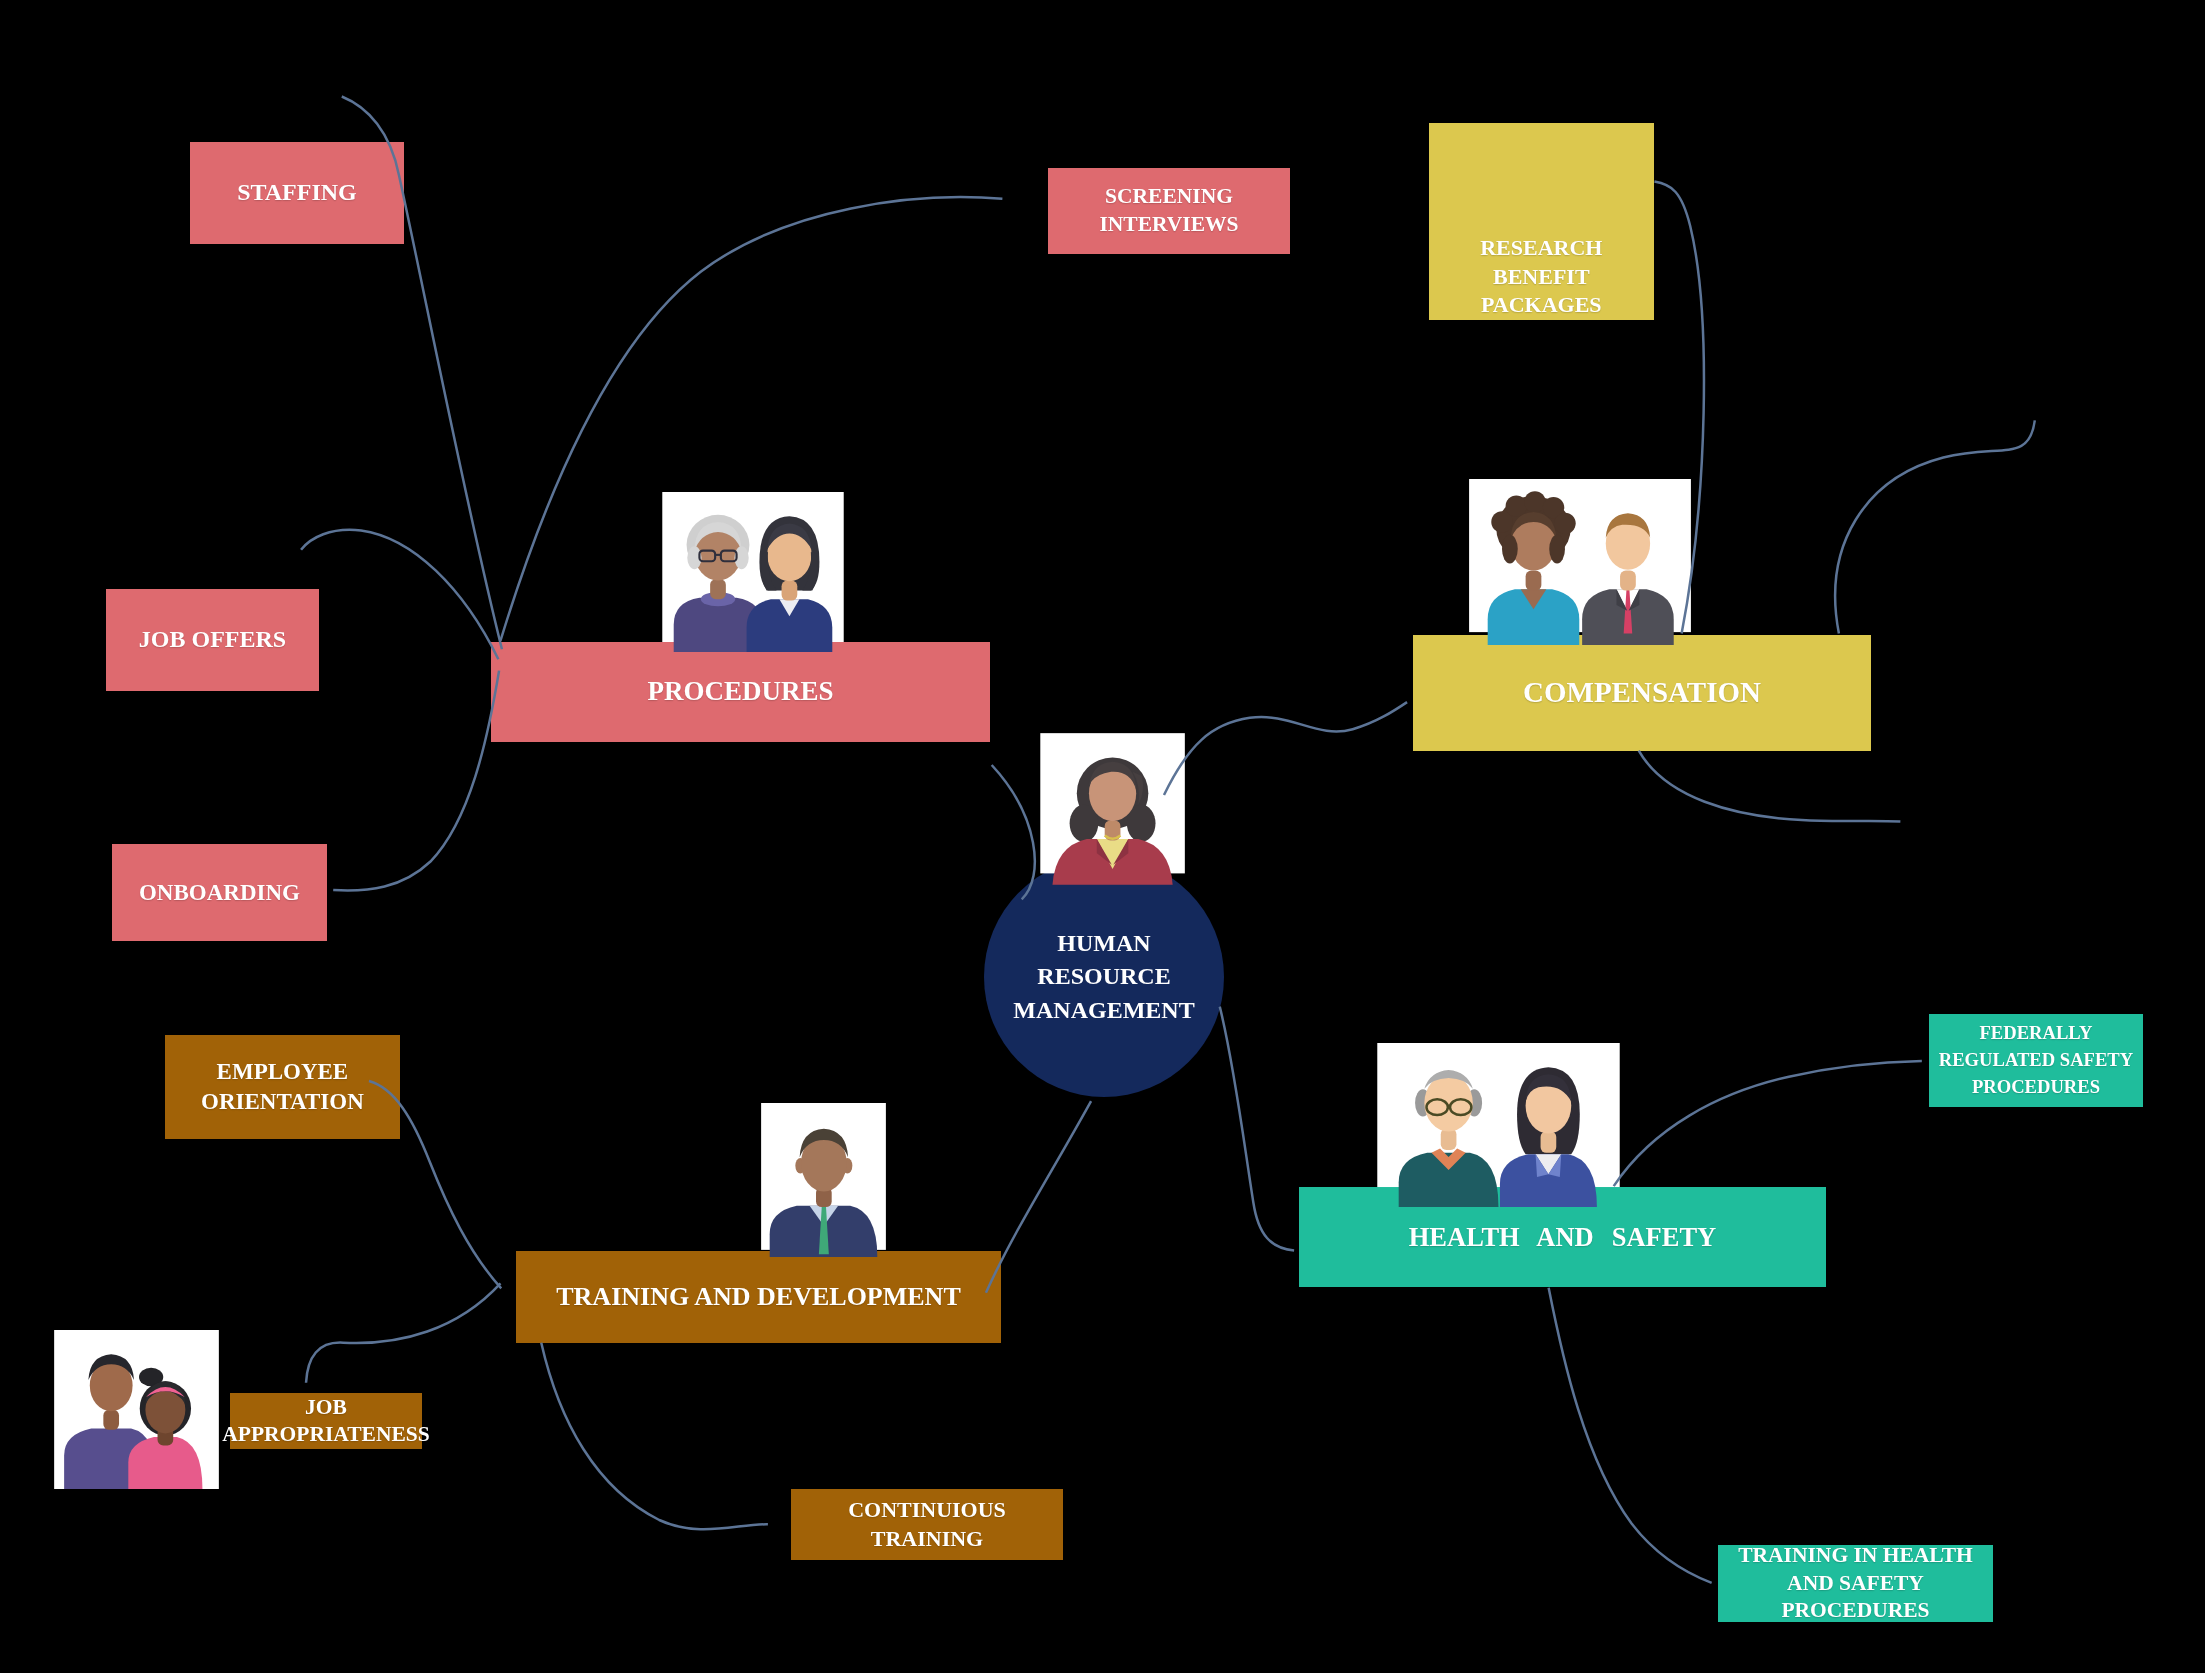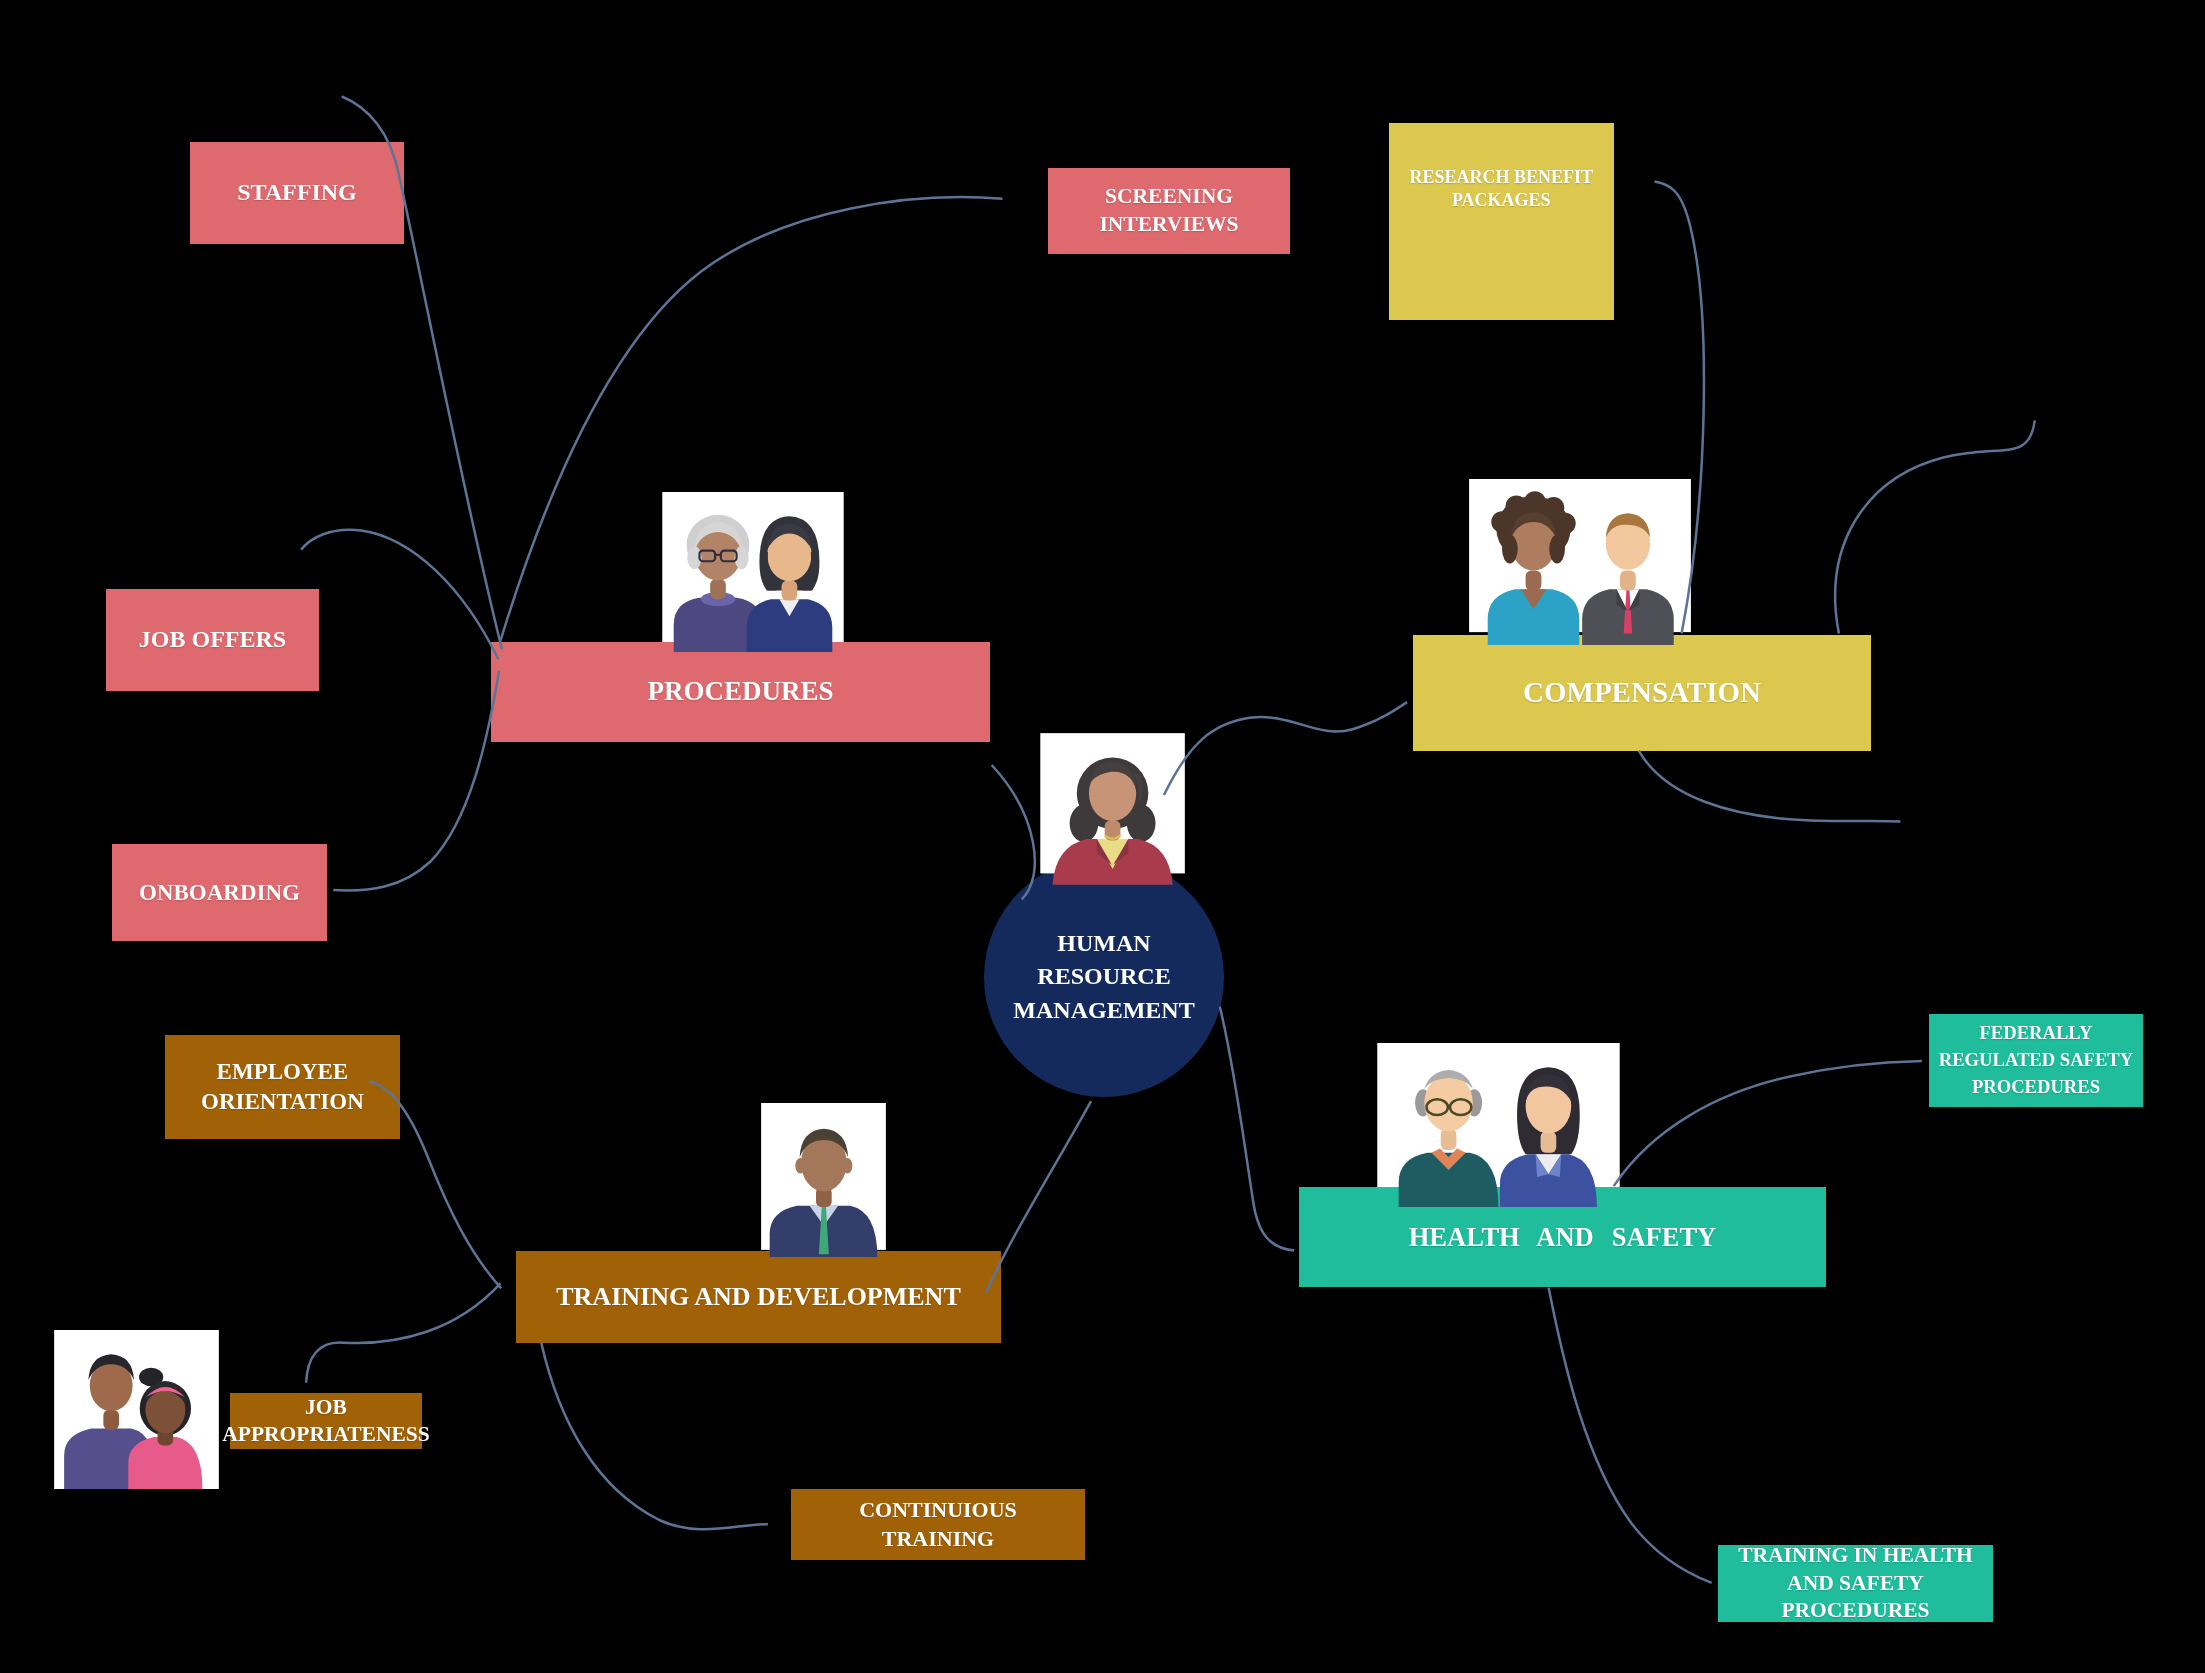--- a/index.html
+++ b/index.html
@@ -38,21 +38,21 @@
   </div>
 
   <div class="node red" style="left:491px;top:642px;width:499px;height:100px;font-size:27px;">
     <span>PROCEDURES</span>
   </div>
 
   <div class="node red" style="left:112px;top:844px;width:215px;height:97px;font-size:23px;">
     <span>ONBOARDING</span>
   </div>
 
-  <div class="node yellow" style="left:1389px;top:123px;width:216px;height:154px;font-size:18px;padding:0 4.3px;align-items:flex-start;padding-top:43px;">
+  <div class="node yellow" style="left:1429px;top:123px;width:216px;height:154px;font-size:22px;padding:0 4.3px;align-items:flex-end;padding-top:43px;">
     <span>RESEARCH BENEFIT PACKAGES</span>
   </div>
 
 
   <div class="node yellow" style="left:1413px;top:635px;width:458px;height:116px;font-size:29px;">
     <span>COMPENSATION</span>
   </div>
 
 
   <div class="node blue" style="left:147px;top:1035px;width:212px;height:104px;font-size:23px;padding:0 11.4px;">
@@ -60,21 +60,21 @@
   </div>
 
   <div class="node blue" style="left:498px;top:1251px;width:485px;height:92px;font-size:26px;">
     <span>TRAINING AND DEVELOPMENT</span>
   </div>
 
   <div class="node blue" style="left:212px;top:1393px;width:192px;height:56px;font-size:21.5px;line-height:1.25;">
     <span>JOB APPROPRIATENESS</span>
   </div>
 
-  <div class="node blue" style="left:773px;top:1489px;width:214px;height:71px;font-size:22px;padding:0 40px;line-height:1.3;">
+  <div class="node blue" style="left:773px;top:1489px;width:214px;height:71px;font-size:22px;padding:0 29px;line-height:1.3;">
     <span>CONTINUIOUS TRAINING</span>
   </div>
 
   <div class="node green" style="left:1299px;top:1187px;width:527px;height:100px;font-size:26.5px;word-spacing:11.4px;">
     <span>HEALTH AND SAFETY</span>
   </div>
 
   <div class="node green" style="left:1929px;top:1014px;width:214px;height:93px;font-size:18.6px;line-height:1.45;">
     <span>FEDERALLY REGULATED SAFETY PROCEDURES</span>
   </div>

